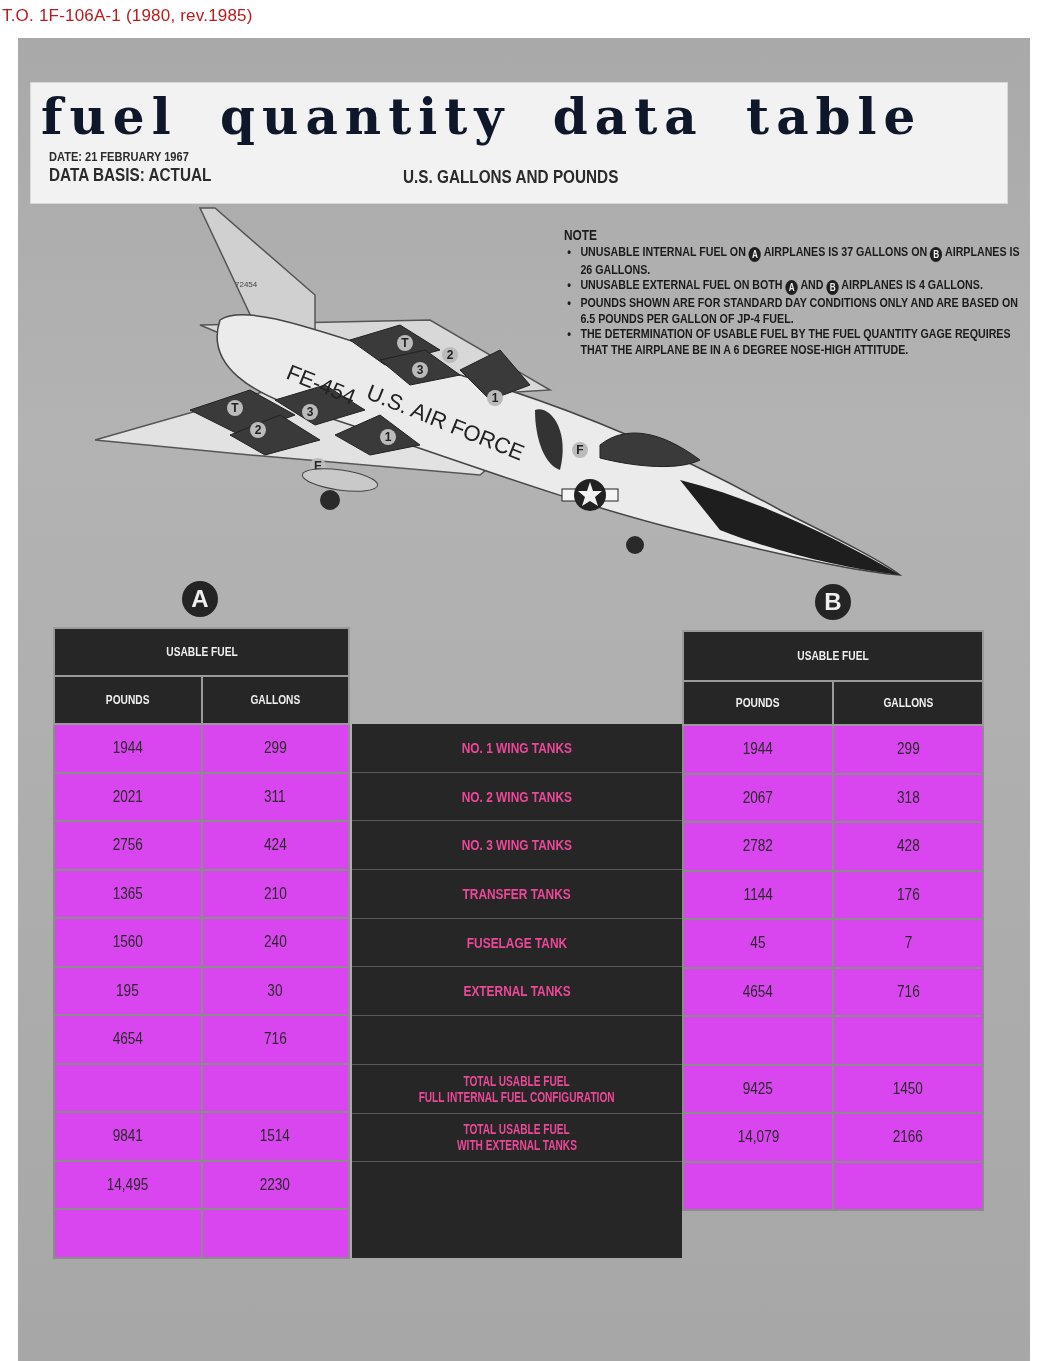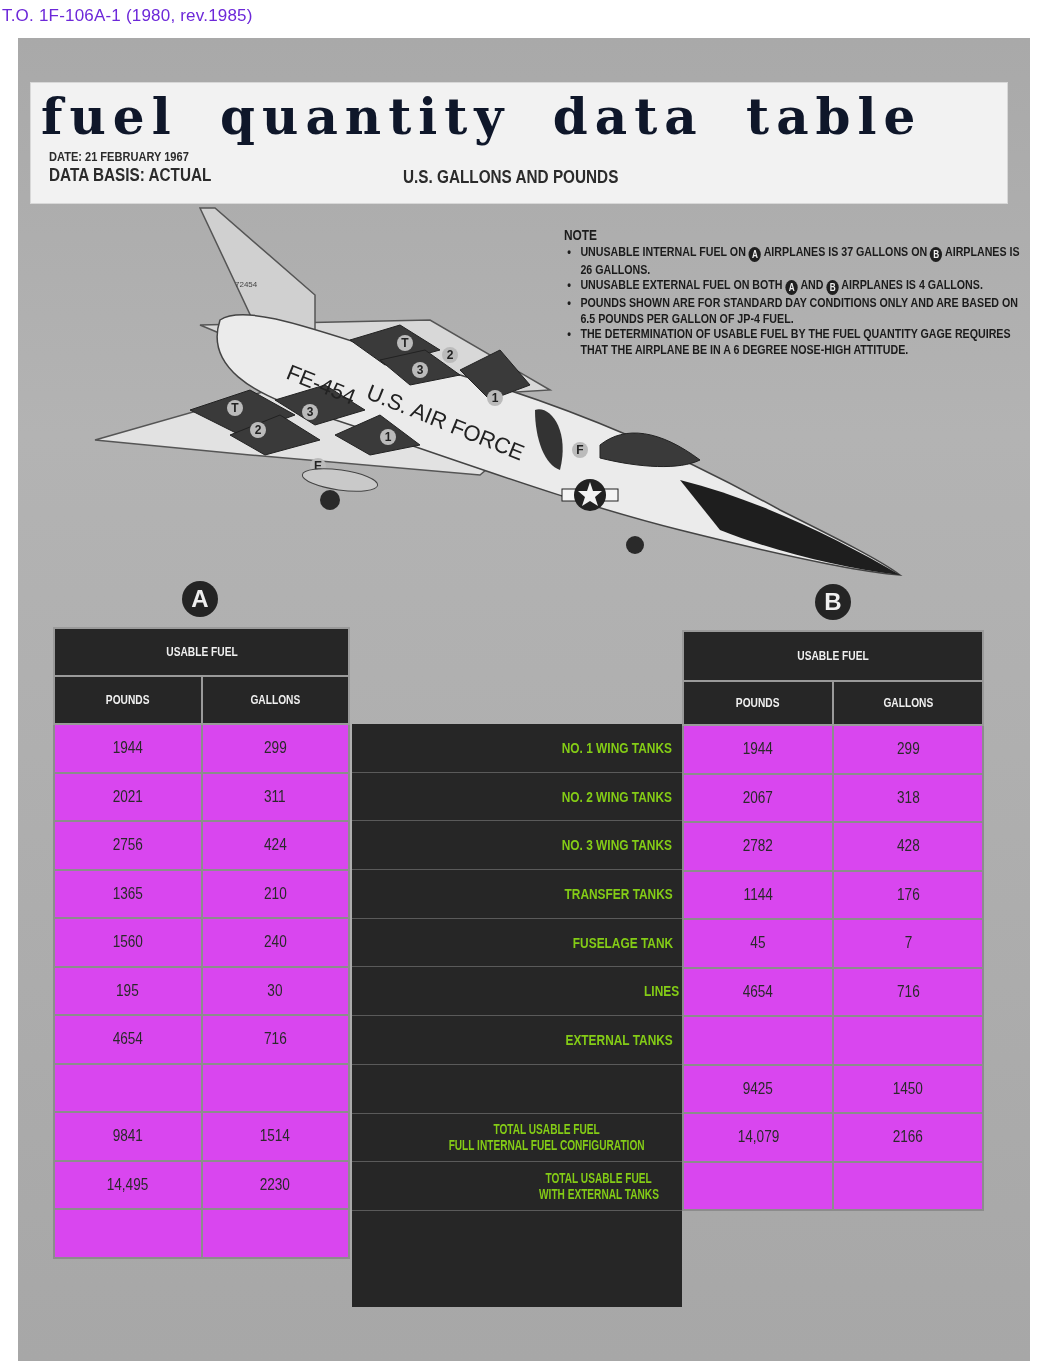--- a/index.html
+++ b/index.html
@@ -1,19 +1,19 @@
 <!DOCTYPE html>
 <html><head>
 <meta charset="utf-8">
 <style>
   * { box-sizing: border-box; margin: 0; padding: 0; }
   html, body { width: 1043px; height: 1361px; background: #ffffff; overflow: hidden; }
   body { position: relative; font-family: "Liberation Sans", sans-serif; color: #1a1a1a; }
 
-  .doc-ref { position: absolute; left: 2px; top: 6px; font-size: 17px; color: #6d28d9; letter-spacing: 0.2px; }
+  .doc-ref { position: absolute; left: 2px; top: 6px; font-size: 17px; color: #b91c1c; letter-spacing: 0.2px; }
 
   .page-panel {
     position: absolute; left: 18px; top: 38px; width: 1012px; height: 1323px;
     background: linear-gradient(180deg, #a9a9a9 0%, #b3b3b3 30%, #aeaeae 60%, #a7a7a7 100%);
   }
 
   .title-box {
     position: absolute; left: 30px; top: 82px; width: 978px; height: 122px;
     background: #f2f2f2; border: 1px solid #d8d8d8;
   }
@@ -42,21 +42,21 @@
   table.fuel { position: absolute; border-collapse: collapse; }
   .cell { border: 2px solid #8c8c8c; background: #d946ef; color: #2a2a2a; font-size: 16px; text-align: center; vertical-align: middle; height: 48.5px; }
   .cell span { display: inline-block; transform: scaleX(0.85); }
   .hdr { background: #262626; color: #f0f0f0; font-weight: bold; font-size: 12px; text-align: center; vertical-align: middle; border: 2px solid #9a9a9a; }
   .hdr span { display: inline-block; transform: scaleX(0.85); }
 
   .tbl-a { left: 53px; top: 627px; width: 297px; }
   .tbl-b { left: 682px; top: 630px; width: 302px; }
 
   .mid-col { position: absolute; left: 352px; top: 724px; width: 330px; }
-  .mid-cell { height: 48.7px; background: #262626; color: #84cc16; font-weight: bold; font-size: 14px; display: flex; align-items: center; justify-content: flex-end; text-align: center; border-bottom: 1px solid #5a5a5a; line-height: 16px; }
+  .mid-cell { height: 48.7px; background: #262626; color: #ec4899; font-weight: bold; font-size: 14px; display: flex; align-items: center; justify-content: center; text-align: center; border-bottom: 1px solid #5a5a5a; line-height: 16px; }
   .mid-cell span { display: inline-block; transform: scaleX(0.85); }
   .mid-cell.last { height: 96px; border-bottom: none; }
 </style>
 </head>
 <body>
 
 <div class="doc-ref">T.O. 1F-106A-1 (1980, rev.1985)</div>
 
 <div class="page-panel"></div>
 
@@ -214,23 +214,20 @@
   <div class="mid-cell">
       <span>NO. 3 WING TANKS</span>
     </div>
   <div class="mid-cell">
       <span>TRANSFER TANKS</span>
     </div>
   <div class="mid-cell">
       <span>FUSELAGE TANK</span>
     </div>
   <div class="mid-cell">
-      <span>LINES</span>
-    </div>
-  <div class="mid-cell">
       <span>EXTERNAL TANKS</span>
     </div>
   <div class="mid-cell">
       <span></span>
     </div>
   <div class="mid-cell">
       <span><span>TOTAL USABLE FUEL</span><br><span>FULL INTERNAL FUEL CONFIGURATION</span></span>
     </div>
   <div class="mid-cell">
       <span><span>TOTAL USABLE FUEL</span><br><span>WITH EXTERNAL TANKS</span></span>

